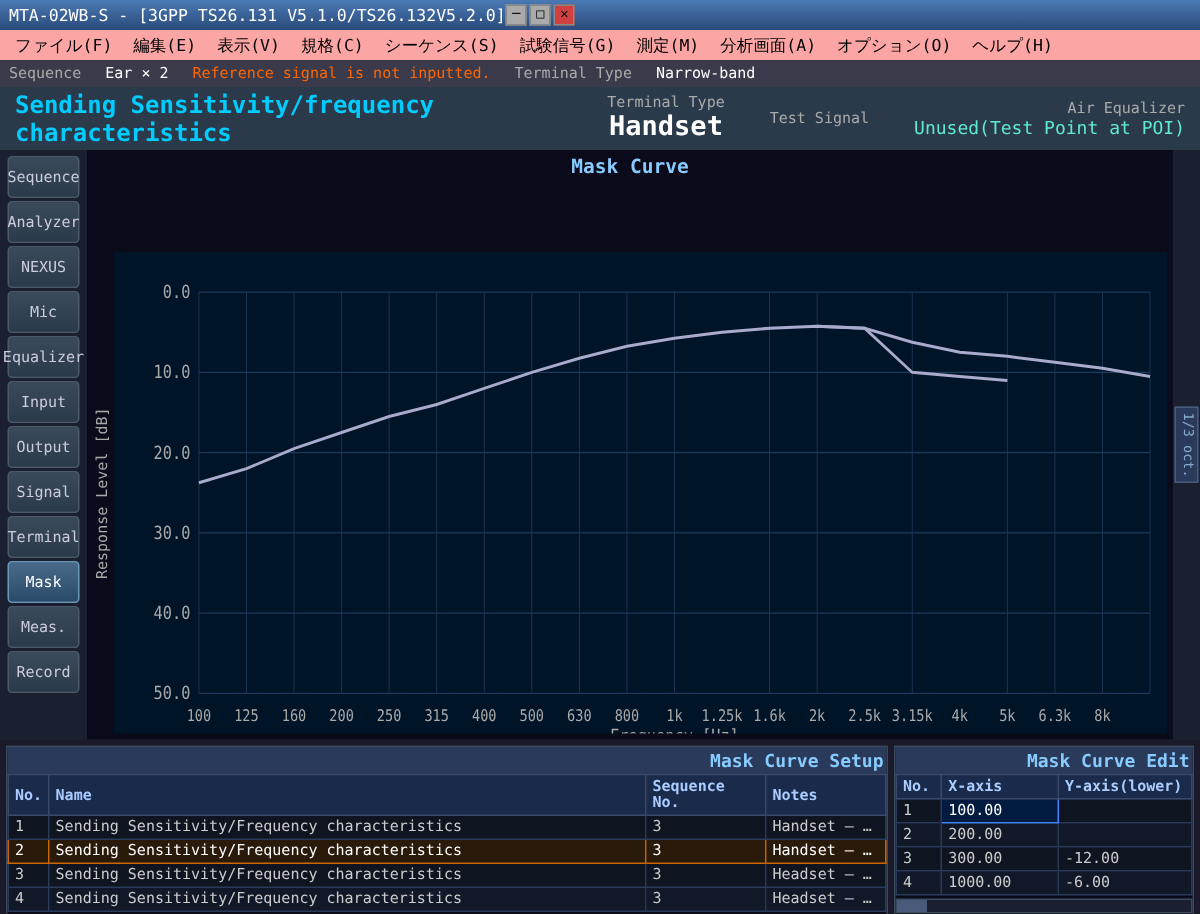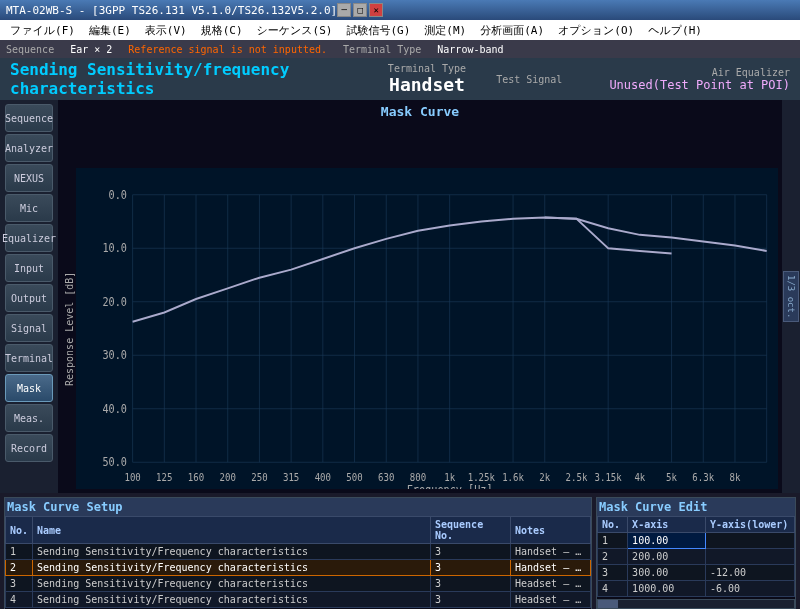--- a/index.html
+++ b/index.html
@@ -23,21 +23,21 @@
     #titlebar-controls { display: flex; gap: 2px; }
     .tb-btn {
       width: 14px; height: 14px;
       font-size: 9px;
       display: flex; align-items: center; justify-content: center;
       background: #aaa; border: 1px solid #888; cursor: pointer; color: #000;
     }
     .tb-btn.close { background: #d04040; }
     
     #menubar {
-      background: #ffffff;
+      background: #fca5a5;
       height: 20px;
       display: flex;
       align-items: center;
       padding: 0 4px;
       gap: 2px;
     }
     .menu-item {
       padding: 1px 6px;
       font-size: 11px;
       color: #000;
@@ -74,21 +74,21 @@
     .header-section {
       text-align: center;
     }
     .header-section-label { font-size: 10px; color: #aaa; }
     .header-section-value { font-size: 18px; font-weight: bold; color: #fff; }
     .header-section-value.green { color: #00ff88; }
     .header-air {
       text-align: right;
     }
     .header-air-label { font-size: 10px; color: #aaa; }
-    .header-air-value { font-size: 12px; color: #f0abfc; margin-left: 17px; }
+    .header-air-value { font-size: 12px; color: #5eead4; }
     
     #main {
       display: flex;
       height: calc(609px - 20px - 20px - 18px - 42px - 30px - 36px);
       
       height: 393px;
     }
     
     #sidebar {
       width: 58px;
@@ -181,21 +181,21 @@
       gap: 4px;
       padding: 4px;
     }
     
     #mask-setup {
       flex: 1;
       background: #0a0a18;
       border: 1px solid #3a4a5a;
     }
     .table-header {
-      text-align: left;
+      text-align: right;
       background: #2a3a5a;
       padding: 2px;
       font-size: 12px;
       color: #88ccff;
       font-weight: bold;
     }
     .data-table {
       width: 100%;
       border-collapse: collapse;
       font-size: 10px;

